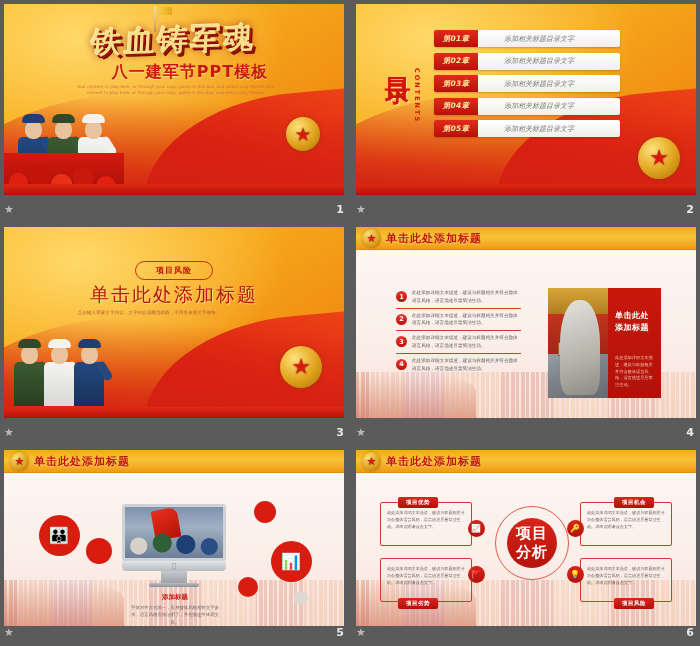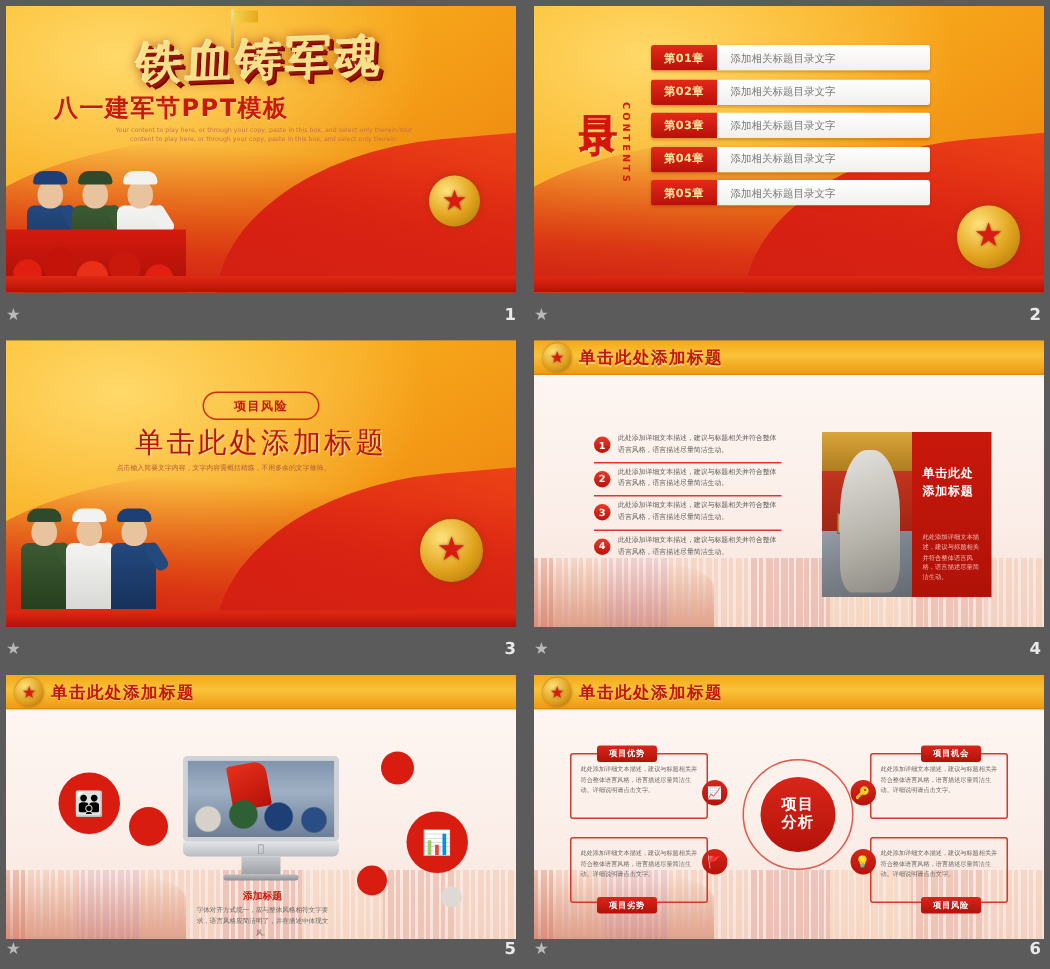--- a/index.html
+++ b/index.html
@@ -68,21 +68,21 @@
     position:absolute; top:16px; left:0; right:0; text-align:center;
     font-family:"DejaVu Serif","Liberation Serif",serif;
     font-size:30px; font-weight:bold;
     color:#f6e08a;
     letter-spacing:3px;
     text-shadow: 2px 2px 0 #9c1208, 3px 3px 0 #6e0c05, -1px -1px 0 #ffe9a4,
                  0 0 8px rgba(140,20,5,.85);
     transform: skewX(-5deg) rotate(-2deg);
   }
   .s1-sub {
-    position:absolute; top:58px; left:0; right:0; text-align:left;
+    position:absolute; top:58px; left:0; right:0; text-align:center;
     font-size:16px; font-weight:bold; color:#c9180c;
     letter-spacing:1px;
     text-shadow: 0 1px 0 rgba(255,230,160,.8);
     margin-left: 32px;
   }
   .s1-body {
     position:absolute; top:80px; left:72px; width:200px;
     text-align:center; font-size:4.2px; line-height:1.5;
     color:#c06a4b; opacity:.85;
   }
@@ -121,35 +121,35 @@
   .toc-cn {
     font-family:"DejaVu Serif","Liberation Serif",serif;
     font-size:26px; font-weight:bold; color:#d2160c;
     line-height:1.05; writing-mode:vertical-rl; letter-spacing:2px;
     text-shadow:1px 1px 0 rgba(255,235,170,.7);
   }
   .toc-en {
     writing-mode:vertical-rl; font-size:6.5px; font-weight:bold;
     color:#d2160c; letter-spacing:2px; margin-top:12px;
   }
-  .toc-rows { position:absolute; left:78px; top:26px; width:186px; }
+  .toc-rows { position:absolute; left:78px; top:26px; width:186px;font-style:italic; }
   .toc-row {
     display:flex; align-items:stretch; height:17px; margin-bottom:5.5px;
     border-radius:2px; overflow:hidden;
     box-shadow:0 1px 2px rgba(120,40,0,.3);
   }
   .toc-ch {
     width:44px; background:linear-gradient(180deg,#e4291a,#b8100a);
     color:#ffe9a0; font-size:7.5px; font-weight:bold;
     display:flex; align-items:center; justify-content:center; letter-spacing:.3px;
   }
   .toc-txt {
     flex:1; background:linear-gradient(180deg,#ffffff,#f0efec);
     color:#7a7a78; font-size:7px; display:flex; align-items:center;
-    padding-left:9px;
+    padding-left:26px;
   }
   .s2-emblem { right:16px; bottom:16px; }
 
   
   .s3-badge {
     position:absolute; top:34px; left:50%; transform:translateX(-50%);
     padding:3px 20px; border:1.2px solid #cf2b12; border-radius:12px;
     color:#c2160b; font-size:8px; font-weight:bold; letter-spacing:1px;
   }
   .s3-title {
@@ -285,21 +285,21 @@
 
   
   .hub-ring {
     position:absolute; left:139px; top:33px; width:74px; height:74px;
     border:1px solid #e0594a; border-radius:50%;
   }
   .hub {
     position:absolute; left:151px; top:45px; width:50px;height:50px;border-radius:50%;
     background:linear-gradient(180deg,#d8261a,#b5120a);
     display:flex;flex-direction:column;align-items:center;justify-content:center;
-    color:#fff; font-size:10px; font-weight:bold; line-height:1.25; letter-spacing:1px;
+    color:#fff; font-size:15px; font-weight:bold; line-height:1.25; letter-spacing:1px;
   }
   .spoke {
     position:absolute; width:17px;height:17px;border-radius:50%;
     background:linear-gradient(180deg,#d8261a,#b5120a);
     display:flex;align-items:center;justify-content:center;
     color:#fff; font-size:8px;
   }
   .sbox {
     position:absolute; width:92px; height:44px;
     border:1px solid #d3392c; border-radius:2px;

